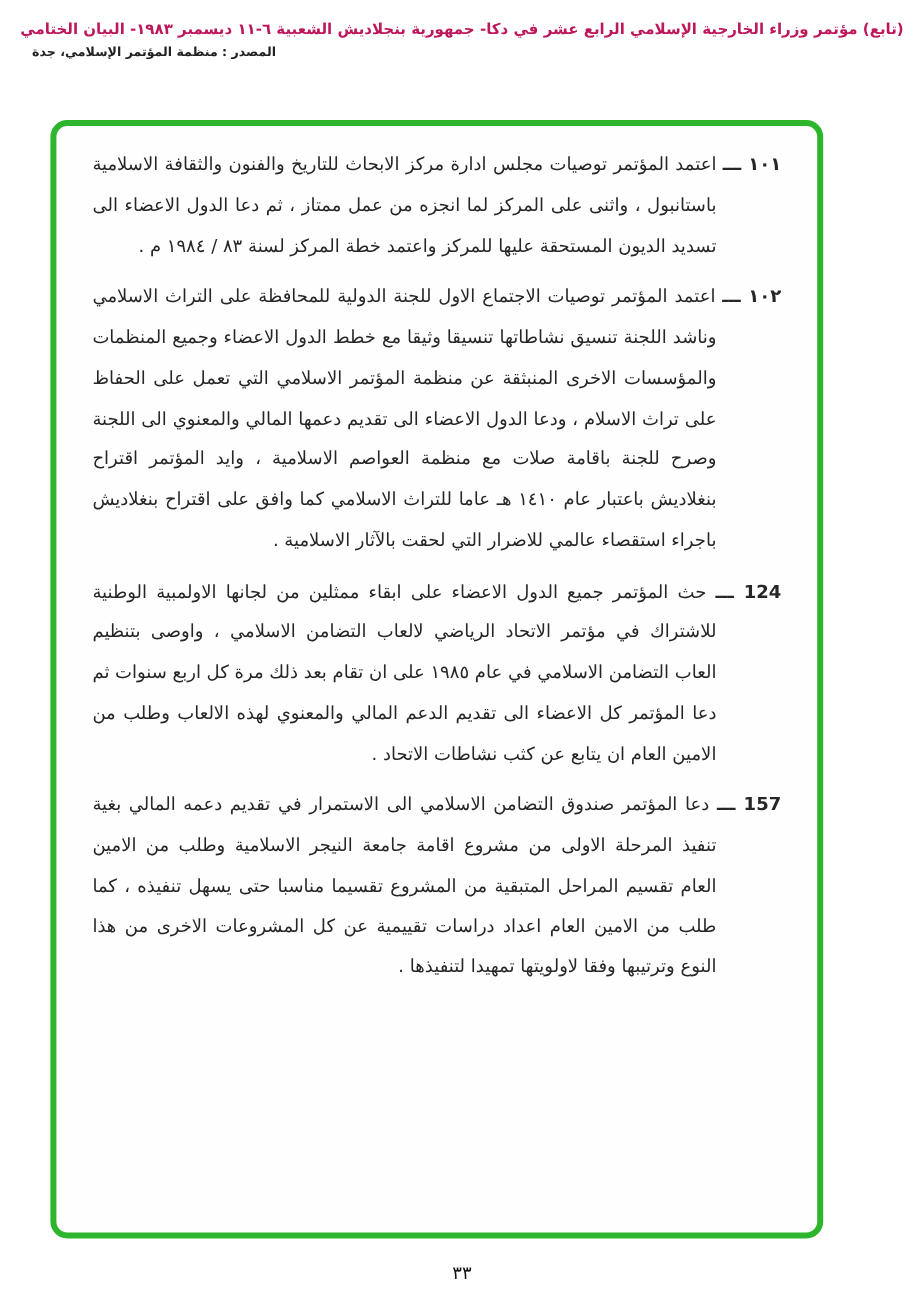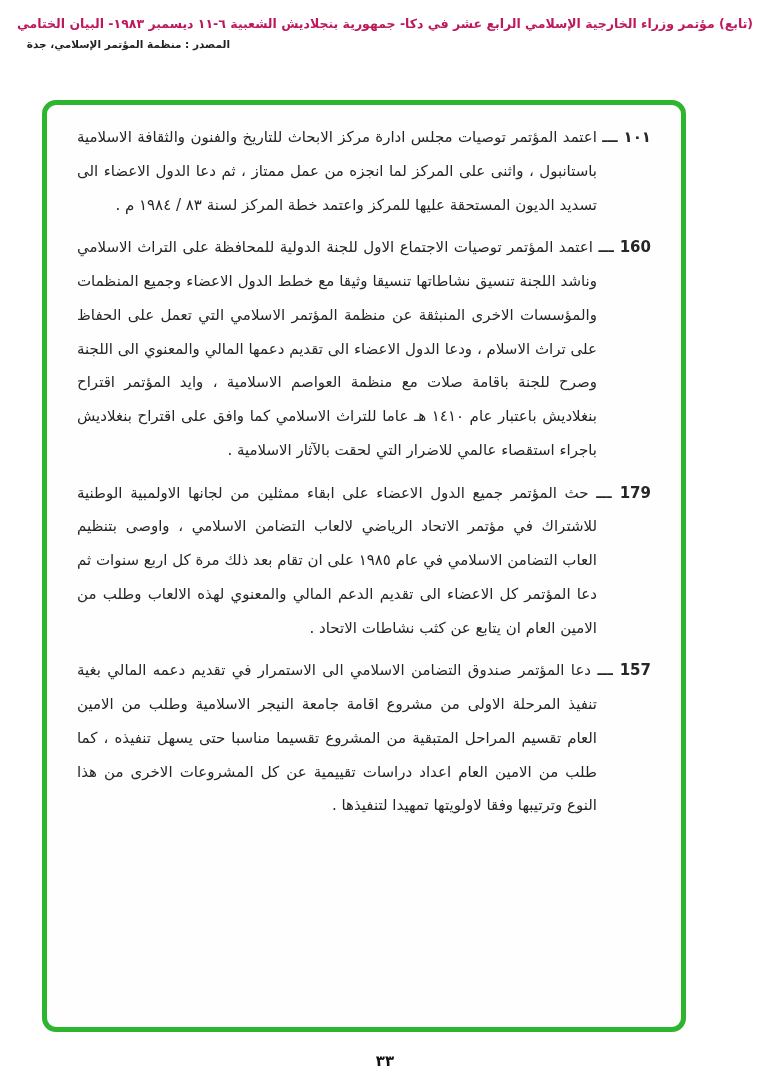--- a/index.html
+++ b/index.html
@@ -70,47 +70,47 @@
   }
 
   
   .page-number {
     position: absolute;
     bottom: 16px;
     left: 0;
     width: 100%;
     text-align: center;
     font-size: 15px;
-    font-weight: bold;
+    font-weight: normal;
     direction: rtl;
     color: #111;
   }
 </style>
 </head>
 <body>
 
 <div class="header">
   <div class="doc-title">(تابع) مؤتمر وزراء الخارجية الإسلامي الرابع عشر في دكا- جمهورية بنجلاديش الشعبية ٦-١١ ديسمبر ١٩٨٣- البيان الختامي</div>
   <div class="doc-source">المصدر : منظمة المؤتمر الإسلامي، جدة</div>
 </div>
 
 <div class="content-box">
 
   <p class="para">
     <span class="num">١٠١ ـــ</span>
     <span class="txt">اعتمد المؤتمر توصيات مجلس ادارة مركز الابحاث للتاريخ والفنون والثقافة الاسلامية باستانبول ، واثنى على المركز لما انجزه من عمل ممتاز ، ثم دعا الدول الاعضاء الى تسديد الديون المستحقة عليها للمركز واعتمد خطة المركز لسنة ٨٣ / ١٩٨٤ م .</span>
   </p>
 
   <p class="para">
-    <span class="num">160 ـــ</span>
+    <span class="num">١٠٢ ـــ</span>
     <span class="txt">اعتمد المؤتمر توصيات الاجتماع الاول للجنة الدولية للمحافظة على التراث الاسلامي وناشد اللجنة تنسيق نشاطاتها تنسيقا وثيقا مع خطط الدول الاعضاء وجميع المنظمات والمؤسسات الاخرى المنبثقة عن منظمة المؤتمر الاسلامي التي تعمل على الحفاظ على تراث الاسلام ، ودعا الدول الاعضاء الى تقديم دعمها المالي والمعنوي الى اللجنة وصرح للجنة باقامة صلات مع منظمة العواصم الاسلامية ، وايد المؤتمر اقتراح بنغلاديش باعتبار عام ١٤١٠ هـ عاما للتراث الاسلامي كما وافق على اقتراح بنغلاديش باجراء استقصاء عالمي للاضرار التي لحقت بالآثار الاسلامية .</span>
   </p>
 
   <p class="para">
-    <span class="num">179 ـــ</span>
+    <span class="num">124 ـــ</span>
     <span class="txt">حث المؤتمر جميع الدول الاعضاء على ابقاء ممثلين من لجانها الاولمبية الوطنية للاشتراك في مؤتمر الاتحاد الرياضي لالعاب التضامن الاسلامي ، واوصى بتنظيم العاب التضامن الاسلامي في عام ١٩٨٥ على ان تقام بعد ذلك مرة كل اربع سنوات ثم دعا المؤتمر كل الاعضاء الى تقديم الدعم المالي والمعنوي لهذه الالعاب وطلب من الامين العام ان يتابع عن كثب نشاطات الاتحاد .</span>
   </p>
 
 
 
   <p class="para">
     <span class="num">157 ـــ</span>
     <span class="txt">دعا المؤتمر صندوق التضامن الاسلامي الى الاستمرار في تقديم دعمه المالي بغية تنفيذ المرحلة الاولى من مشروع اقامة جامعة النيجر الاسلامية وطلب من الامين العام تقسيم المراحل المتبقية من المشروع تقسيما مناسبا حتى يسهل تنفيذه ، كما طلب من الامين العام اعداد دراسات تقييمية عن كل المشروعات الاخرى من هذا النوع وترتيبها وفقا لاولويتها تمهيدا لتنفيذها .</span>
   </p>
 

